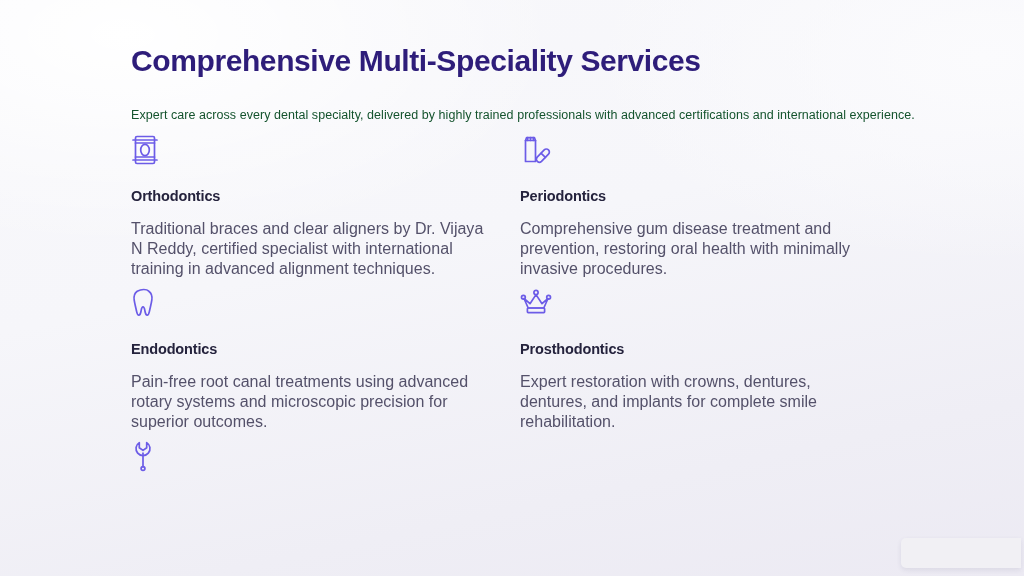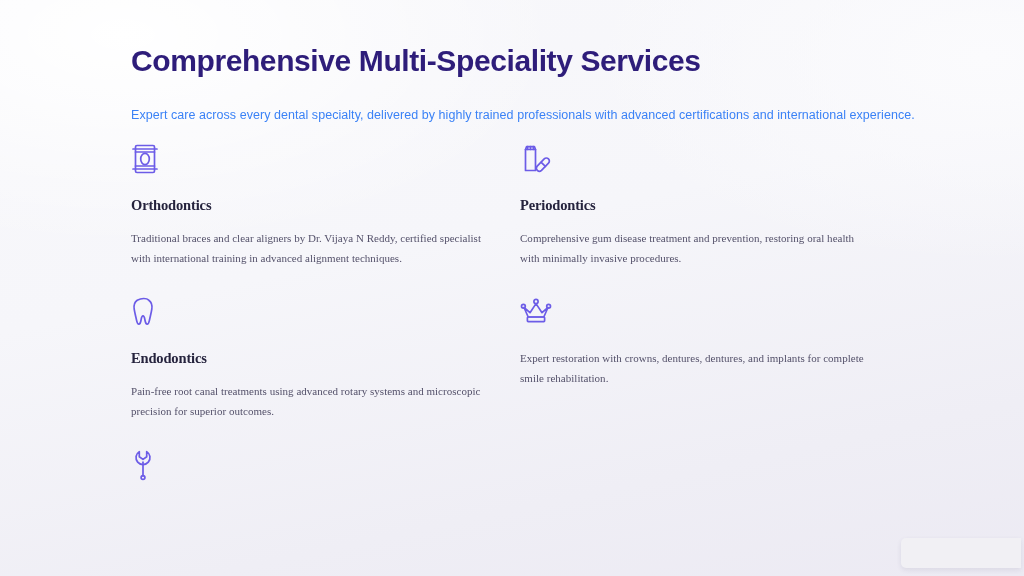--- a/index.html
+++ b/index.html
@@ -47,35 +47,34 @@
     white-space: nowrap;
   }
 
   .section-subtitle {
     position: absolute;
     left: 0;
     top: 106px;
     font-size: 12.5px;
     line-height: 18px;
     font-weight: 400;
-    color: #3b82f6;
+    color: #14532d;
     letter-spacing: 0.05px;
     white-space: nowrap;
   }
 
   
   .services-grid {
     position: absolute;
     left: 0;
-    top: 141px;
+    top: 132px;
     width: 760px;
     display: grid;
     grid-template-columns: 389px 371px;
     grid-auto-rows: auto;
-    font-family: Liberation Serif, serif;
   }
 
   .service-card {
     position: relative;
     padding-right: 18px;
   }
 
   .row-1 { height: 153px; }
   .row-2 { height: 134px; }
   .row-3 { height: 110px; }
@@ -91,21 +90,21 @@
   .service-name {
     font-size: 14.5px;
     line-height: 20px;
     font-weight: 700;
     letter-spacing: -0.15px;
     color: #25233d;
     margin-bottom: 13px;
   }
 
   .service-desc {
-    font-size: 11px;
+    font-size: 16px;
     line-height: 20px;
     font-weight: 400;
     color: #54516a;
     letter-spacing: 0.02px;
     max-width: 360px;
   }
 
   .col-right .service-desc { max-width: 358px; }
 
   
@@ -177,20 +176,21 @@
       <div class="service-card col-right row-2">
         <div class="service-icon">
           <svg width="32" height="30" viewBox="0 0 32 30" fill="none" stroke="#6c5ce7" stroke-width="1.7" stroke-linecap="round" stroke-linejoin="round">
             <path d="M4 10.5 8.2 20h15.6L28 10.5l-6 5.2-6-9.1-6 9.1-6-5.2Z"></path>
             <rect x="7.4" y="20" width="17.2" height="4.6" rx="0.8"></rect>
             <circle cx="16" cy="4.4" r="2.1"></circle>
             <circle cx="3.4" cy="9.2" r="1.9"></circle>
             <circle cx="28.6" cy="9.2" r="1.9"></circle>
           </svg>
         </div>
+        <div class="service-name">Prosthodontics</div>
         <div class="service-desc">Expert restoration with crowns, dentures, dentures, and implants for complete smile rehabilitation.</div>
       </div>
 
       <div class="service-card col-left row-3">
         <div class="service-icon">
           <svg width="24" height="32" viewBox="0 0 24 32" fill="none" stroke="#6c5ce7" stroke-width="1.7" stroke-linecap="round" stroke-linejoin="round">
             <path d="M8.3 2.6v5.1l3.7 2.7 3.7-2.7V2.6a7 7 0 1 1-7.4 0Z"></path>
             <line x1="12" y1="13.2" x2="12" y2="27"></line>
             <circle cx="12" cy="28.6" r="1.9"></circle>
           </svg>

